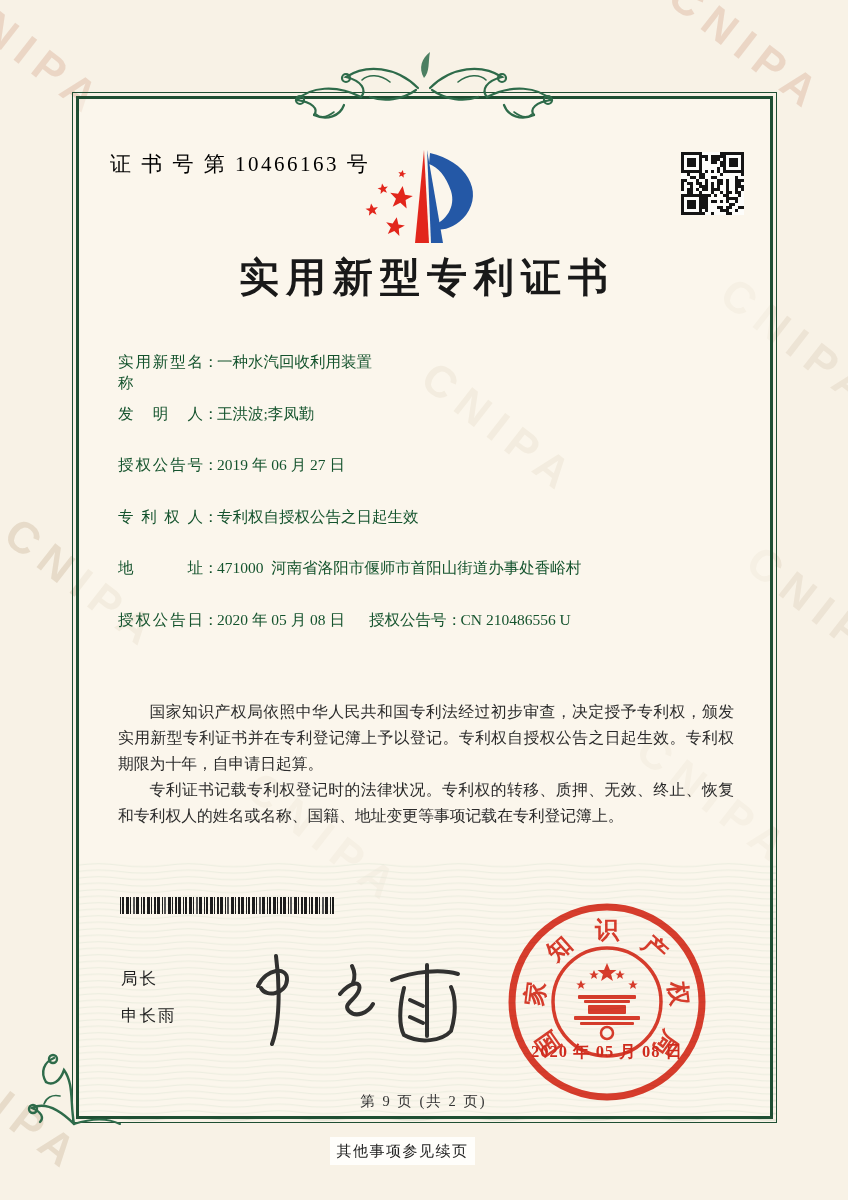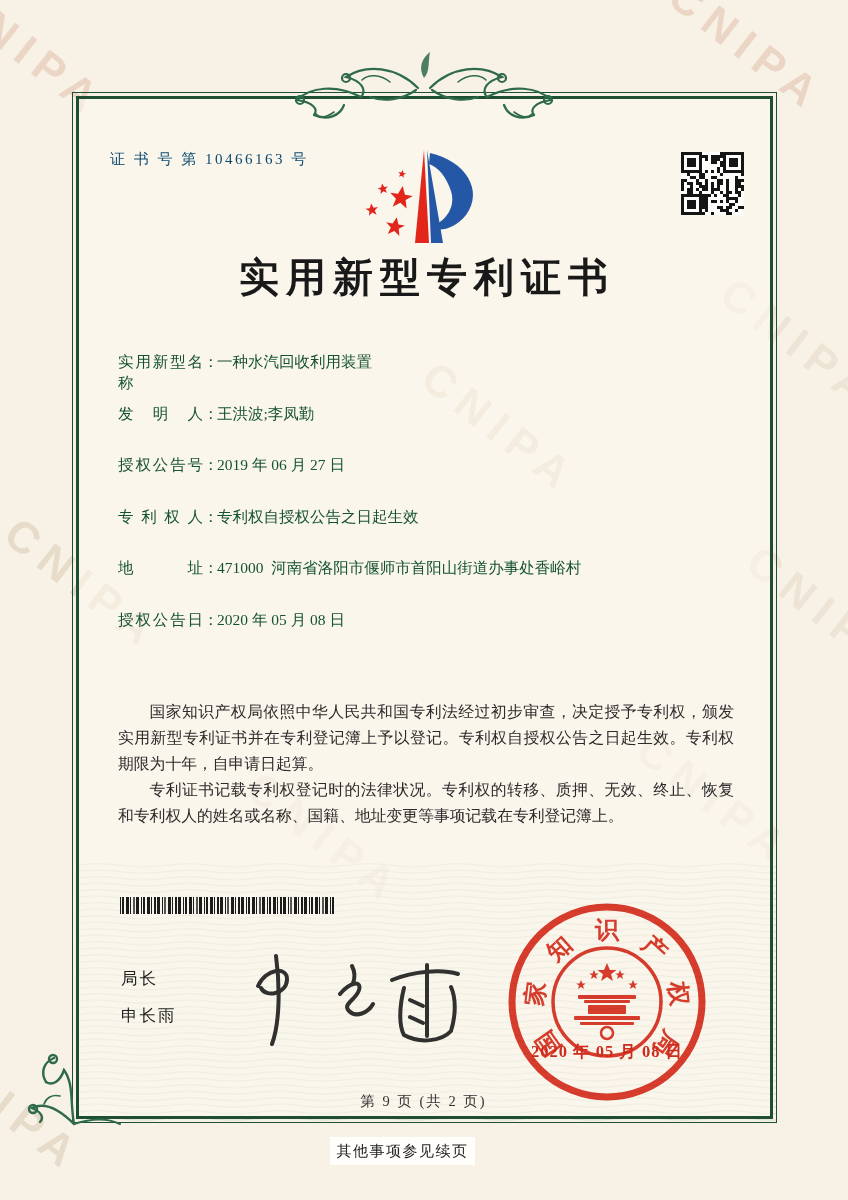--- a/index.html
+++ b/index.html
@@ -27,21 +27,21 @@
     border:1.5px solid #1f4f33;
   }
   .frame-inner{
     position:absolute;left:3px;top:3px;right:3px;bottom:3px;
     border:3px solid #1f4f33;
     background:rgba(253,249,240,.55);
   }
   
   .cert-no{
     position:absolute;left:110px;top:150px;
-    font-size:15px;letter-spacing:2.5px;color:#0c4a6e;
+    font-size:21px;letter-spacing:2.5px;color:#000000;
   }
   .title{
     position:absolute;left:72px;top:250px;width:703px;
     text-align:center;font-size:40px;font-weight:bold;
     letter-spacing:7px;text-indent:7px;color:#191919;
   }
   
   .fields{position:absolute;left:118px;top:352px;width:620px;}
   .frow{position:relative;height:51.5px;font-size:15.5px;color:#14532d;}
   .flabel{
@@ -400,20 +400,21 @@
     <span class="flabel">授权公告号</span><span class="fcolon">：</span><span class="fvalue">2019 年 06 月 27 日</span>
   </div>
   <div class="frow">
     <span class="flabel">专利权人</span><span class="fcolon">：</span><span class="fvalue">专利权自授权公告之日起生效</span>
   </div>
   <div class="frow">
     <span class="flabel">地址</span><span class="fcolon">：</span><span class="fvalue">471000  河南省洛阳市偃师市首阳山街道办事处香峪村</span>
   </div>
   <div class="frow">
     <span class="flabel">授权公告日</span><span class="fcolon">：</span><span class="fvalue">2020 年 05 月 08 日</span>
+    <span class="grant-pair"><span>授权公告号</span><span class="fcolon">：</span><span class="fvalue">CN 210486556 U</span></span>
   </div>
 </div>
 
 <div class="body-text">
   <p>国家知识产权局依照中华人民共和国专利法经过初步审查，决定授予专利权，颁发实用新型专利证书并在专利登记簿上予以登记。专利权自授权公告之日起生效。专利权期限为十年，自申请日起算。</p>
   <p>专利证书记载专利权登记时的法律状况。专利权的转移、质押、无效、终止、恢复和专利权人的姓名或名称、国籍、地址变更等事项记载在专利登记簿上。</p>
 </div>
 
 <svg class="barcode" id="barcode" width="218" height="17">
     <rect x="0" y="0" width="1" height="17" fill="#1c1c1c"></rect>

